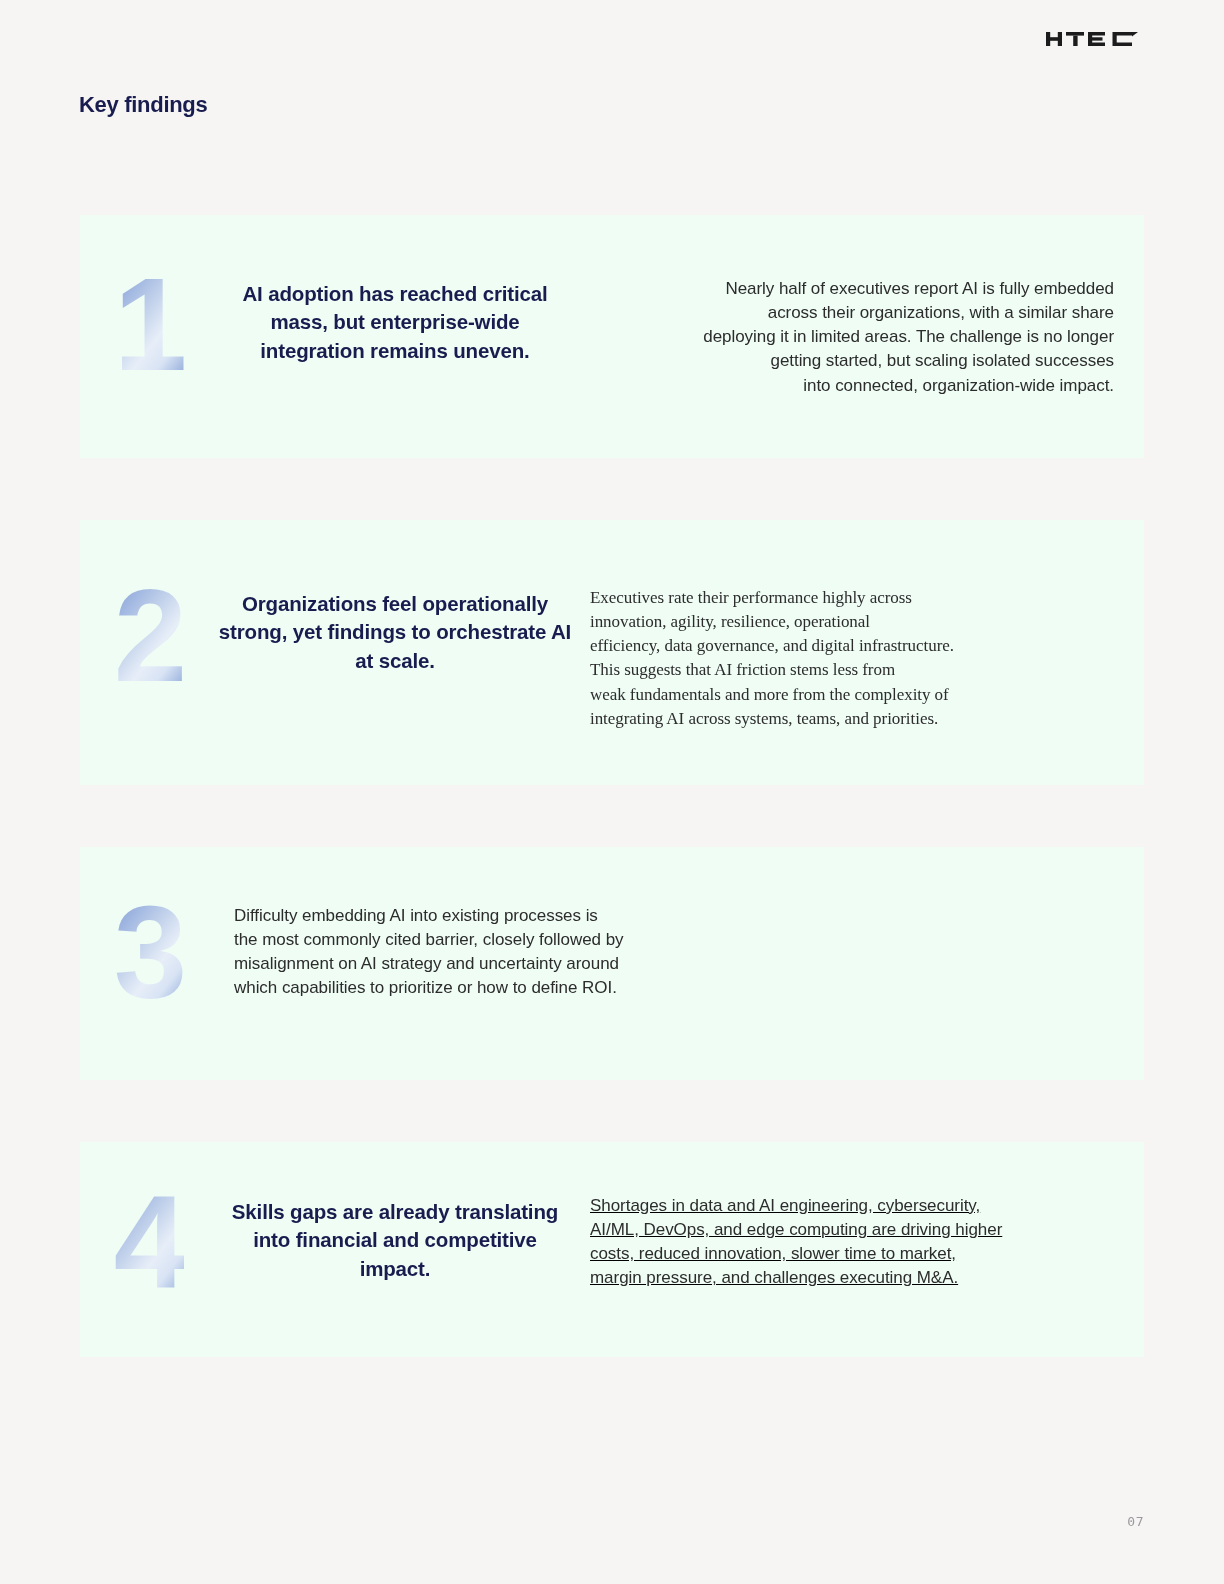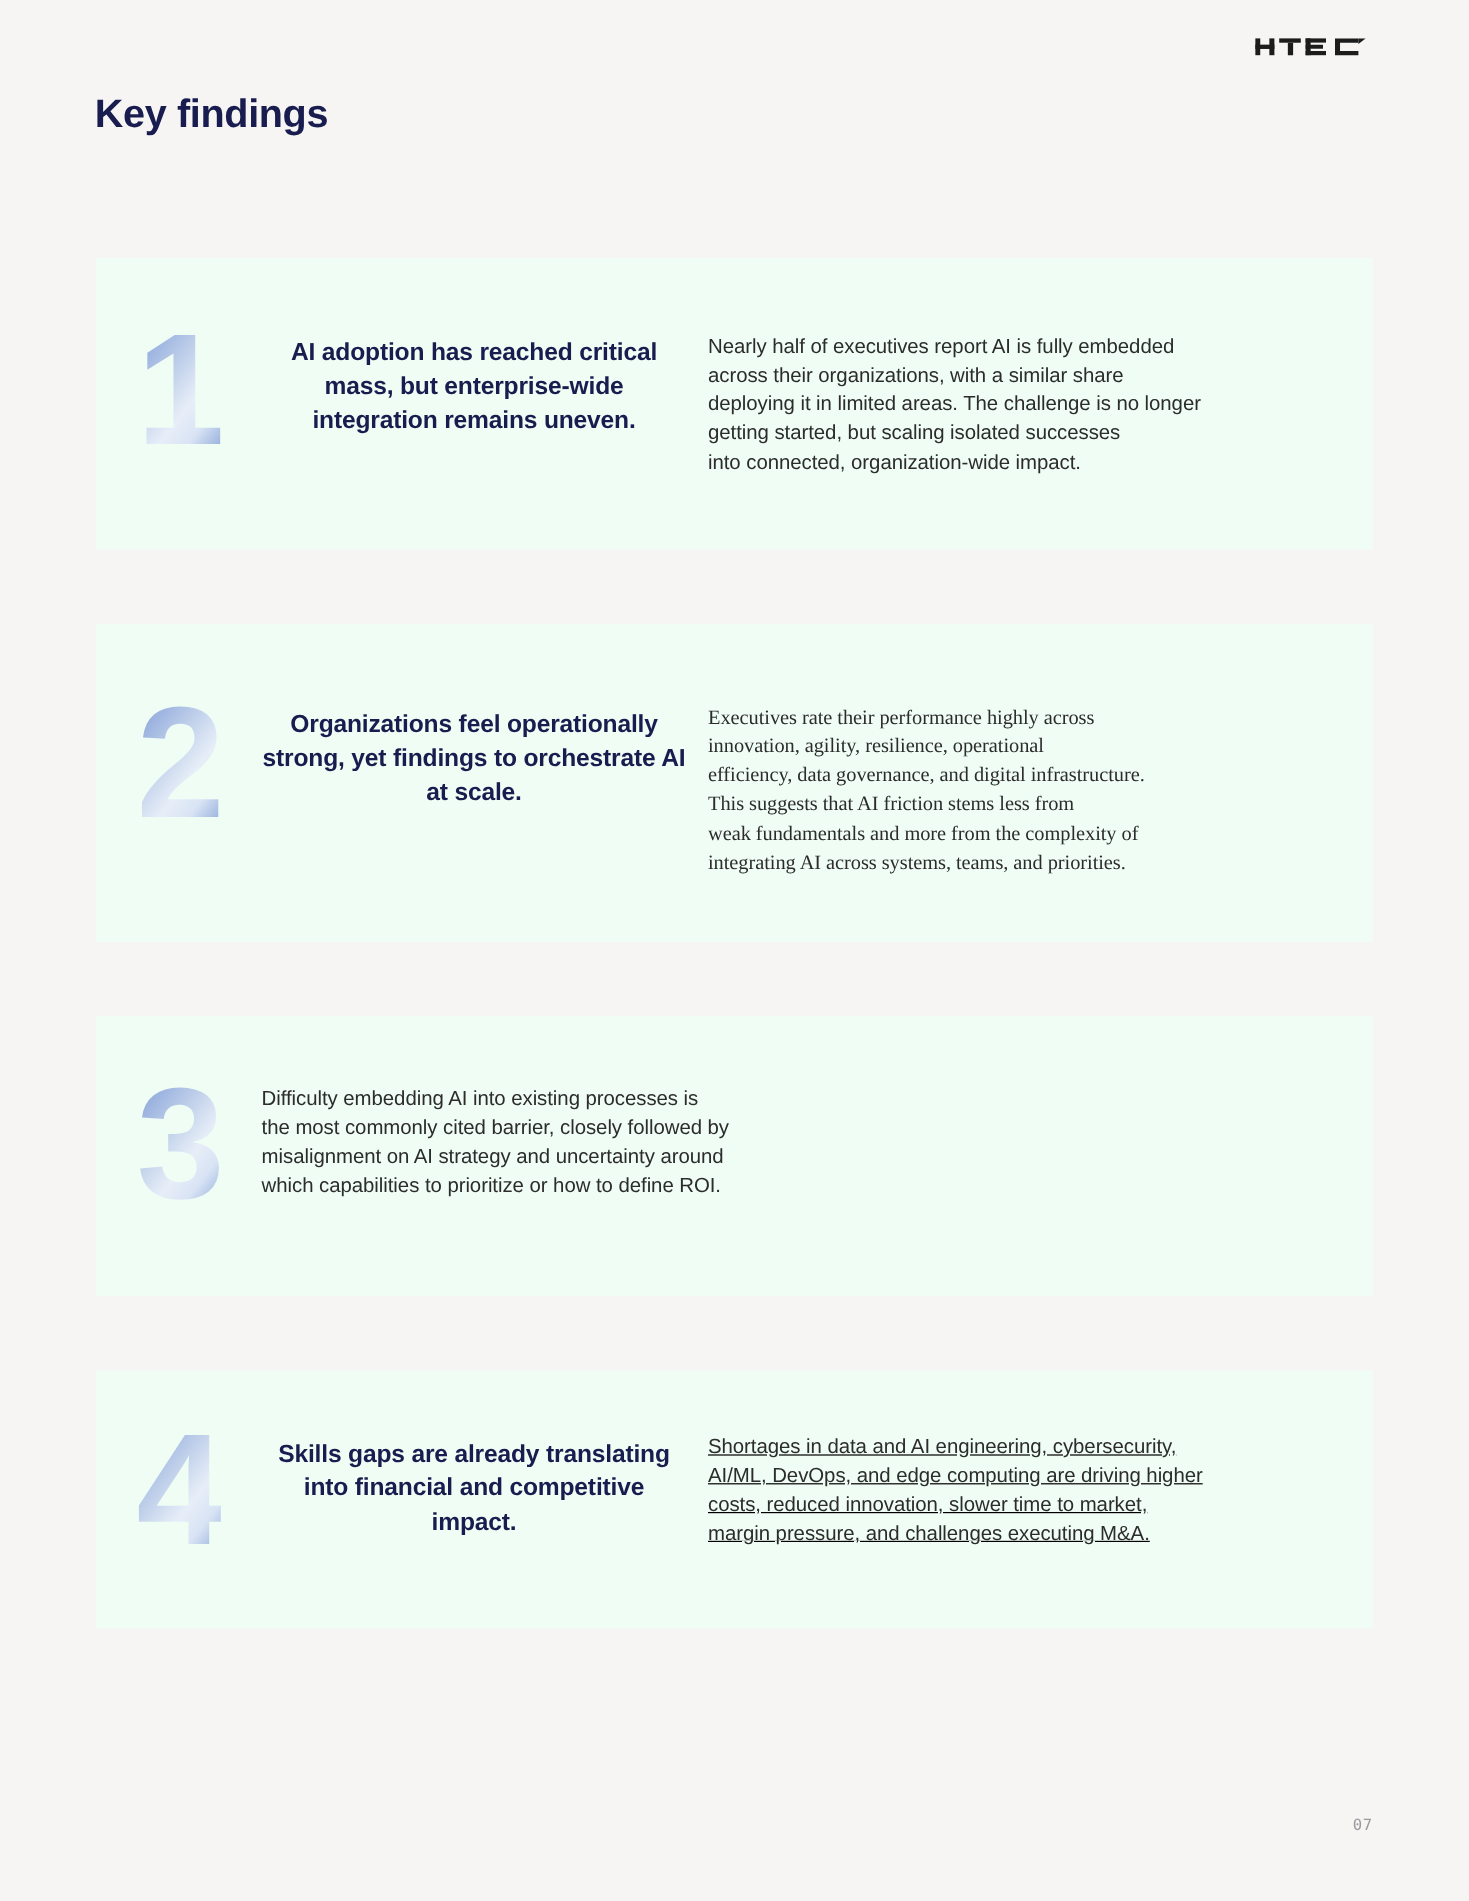--- a/index.html
+++ b/index.html
@@ -22,22 +22,22 @@
     top: 27px;
     right: 80px;
     width: 98px;
     height: 24px;
   }
   .logo-wrap svg { display: block; width: 100%; height: 100%; }
 
   .page-title {
     position: absolute;
     left: 79px;
-    top: 76px;
-    font-size: 33px;
+    top: 92px;
+    font-size: 22px;
     font-weight: bold;
     letter-spacing: -0.3px;
     color: #191c4e;
   }
 
   
   .cards {
     position: absolute;
     left: 80px;
     top: 215px;
@@ -108,29 +108,29 @@
     color: #2c2c2c;
     font-size: 17px;
     line-height: 1.42;
     letter-spacing: -0.05px;
     white-space: pre-line;
   }
 
   
   .card-1 .numeral-col { padding-top: 56px; }
   .card-1 .heading-col { padding-top: 65px; }
-  .card-1 .body-col    { padding-top: 62px; }
+  .card-1 .body-col    { padding-top: 62px; text-align: right; }
 
   .card-2 .numeral-col { padding-top: 62px; }
   .card-2 .heading-col { padding-top: 70px; }
   .card-2 .body-col    { padding-top: 66px; font-family: Liberation Serif, serif; }
 
   .card-3 .numeral-col { padding-top: 52px; }
   .card-3 .heading-col { padding-top: 60px; }
-  .card-3 .body-col    { padding-top: 57px; }
+  .card-3 .body-col    { padding-top: 57px; margin-left: 16px; }
 
   .card-4 .numeral-col { padding-top: 46px; }
   .card-4 .heading-col { padding-top: 56px; }
   .card-4 .body-col    { padding-top: 52px; text-decoration: underline; }
 
   
   .page-number {
     position: absolute;
     right: 80px;
     bottom: 55px;

